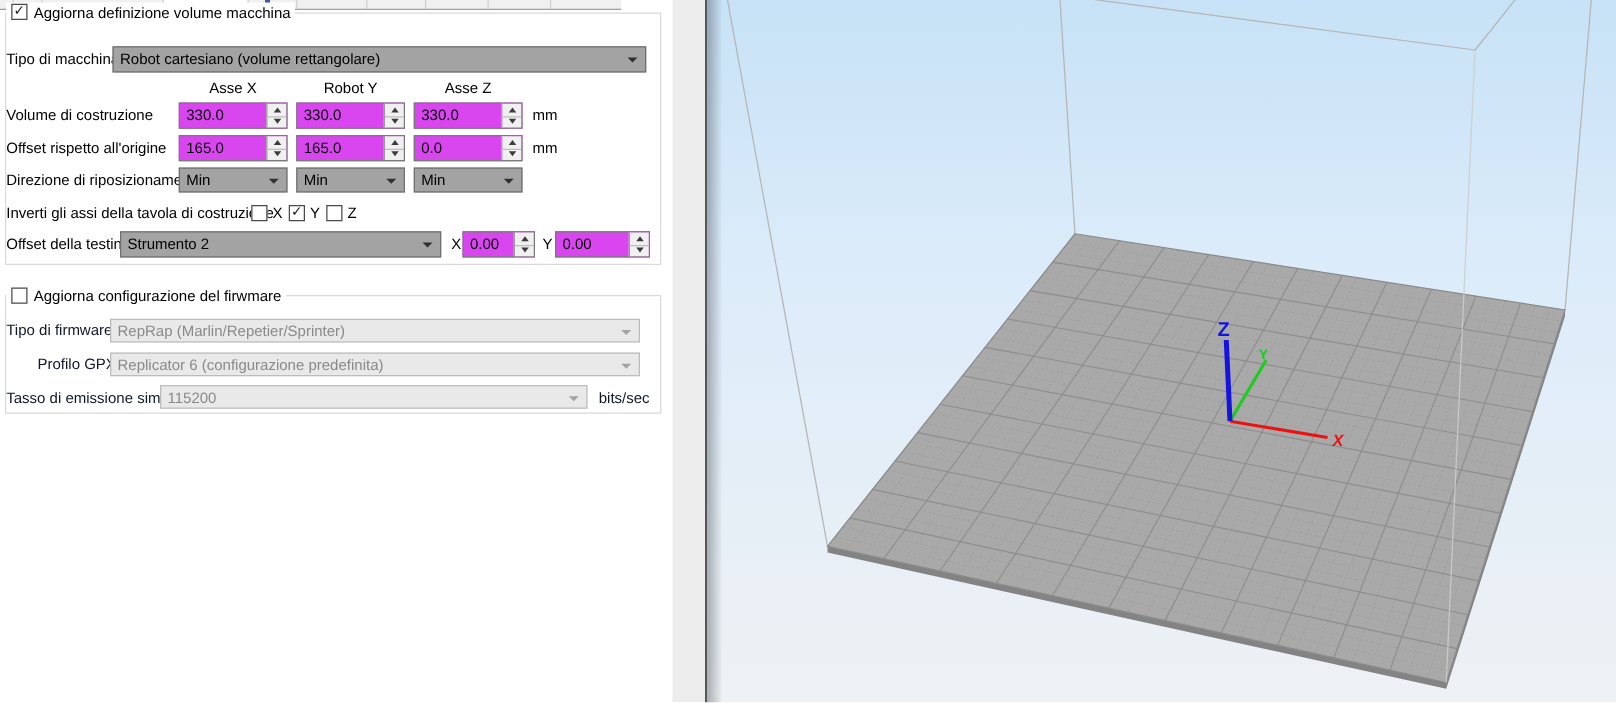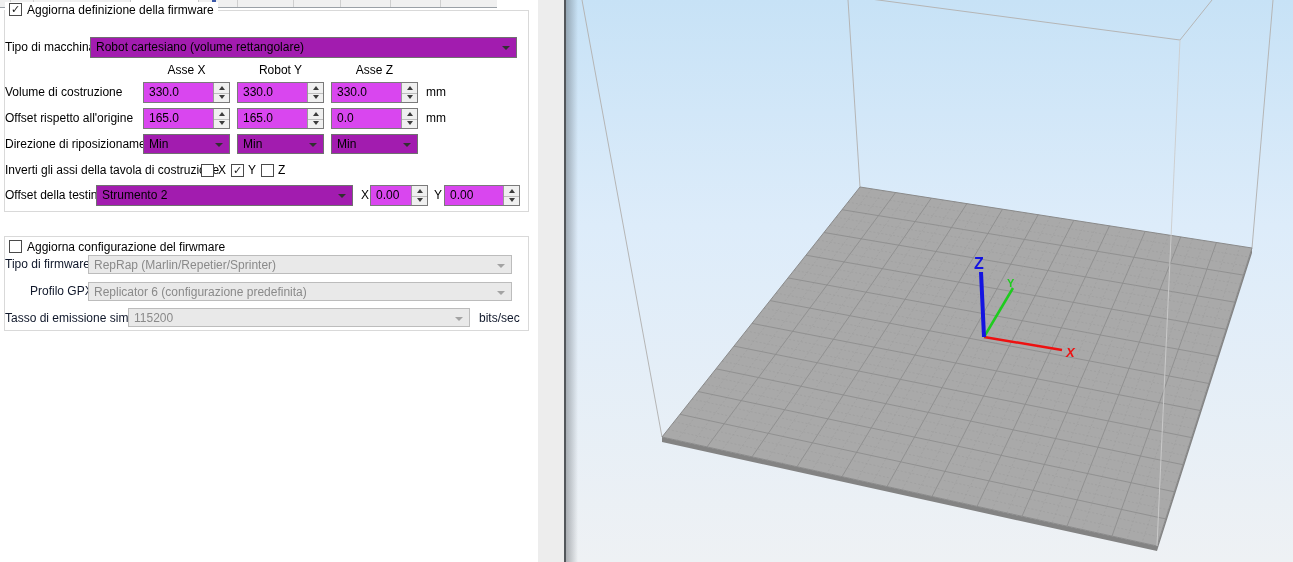--- a/index.html
+++ b/index.html
@@ -18,21 +18,21 @@
 
   
   .grp{position:absolute;border:1px solid #d9d9d9;background:#fff;}
   .grp-cap{position:absolute;background:#fff;display:flex;align-items:center;gap:5px;padding:0 4px;white-space:nowrap;}
 
   .lbl{position:absolute;white-space:nowrap;line-height:20px;color:#000;}
   .lbl.dis{color:#0f172a;}
   .hdr{position:absolute;width:87px;text-align:center;line-height:14px;}
 
   
-  .combo{position:absolute;box-sizing:border-box;border:1px solid #707070;background:#a21caf;
+  .combo{position:absolute;box-sizing:border-box;border:1px solid #707070;background:#a3a3a3;
          padding:0 18px 0 5px;line-height:19px;white-space:nowrap;overflow:hidden;}
   .combo .arr{position:absolute;right:6px;top:8px;width:0;height:0;
               border-left:4px solid transparent;border-right:4px solid transparent;border-top:4px solid #303030;}
   .combo.dis{border-color:#bcbcbc;background:#e9e9e9;color:#8a8a8a;}
   .combo.dis .arr{border-top-color:#a3a3a3;}
 
   
   .spin{position:absolute;box-sizing:border-box;border:1px solid #7a7a7a;background:#d946ef;
         padding-left:5px;line-height:19px;}
   .spin .btns{position:absolute;right:0;top:0;bottom:0;width:15px;border-left:1px solid #9a9a9a;background:#f0f0f0;}
@@ -71,21 +71,21 @@
       <div class="ts-sep" style="left:237px"></div>
       <div class="ts-sep" style="left:293px"></div>
       <div class="ts-sep" style="left:340px"></div>
       <div class="ts-sep" style="left:390px"></div>
       <div class="ts-sep" style="left:440px"></div>
     </div>
 
     <div class="grp" style="left:4px;top:10px;width:523px;height:200px;"></div>
     <div class="grp-cap" style="left:5px;top:2px;height:15px;">
       <span class="cb" style="position:relative;">✓</span>
-      <span>Aggiorna definizione della firmware</span>
+      <span>Aggiorna definizione volume macchina</span>
     </div>
 
     <div class="lbl" style="left:5px;top:37px;">Tipo di macchina</div>
     <div class="combo" style="left:90px;top:37px;width:427px;height:21px;">
       <span>Robot cartesiano (volume rettangolare)</span>
       <span class="arr"></span>
     </div>
 
     <div class="hdr" style="left:143px;top:63px;">Asse X</div>
     <div class="hdr" style="left:237px;top:63px;">Robot Y</div>
@@ -209,21 +209,21 @@
           <span class="half up">
             <span class="tri-up"></span>
           </span>
           <span class="half dn">
             <span class="tri-dn"></span>
           </span>
         </span>
     </div>
 
     <div class="grp" style="left:4px;top:236px;width:523px;height:93px;"></div>
-    <div class="grp-cap" style="left:5px;top:239px;height:15px;justify-content:flex-end;">
+    <div class="grp-cap" style="left:5px;top:229px;height:15px;justify-content:flex-end;">
       <span class="cb" style="position:relative;"></span>
       <span>Aggiorna configurazione del firwmare</span>
     </div>
 
     <div class="lbl dis" style="left:5px;top:254px;">Tipo di firmware</div>
     <div class="combo dis" style="left:88px;top:255px;width:424px;height:19px;">
       <span>RepRap (Marlin/Repetier/Sprinter)</span>
       <span class="arr"></span>
     </div>
 

